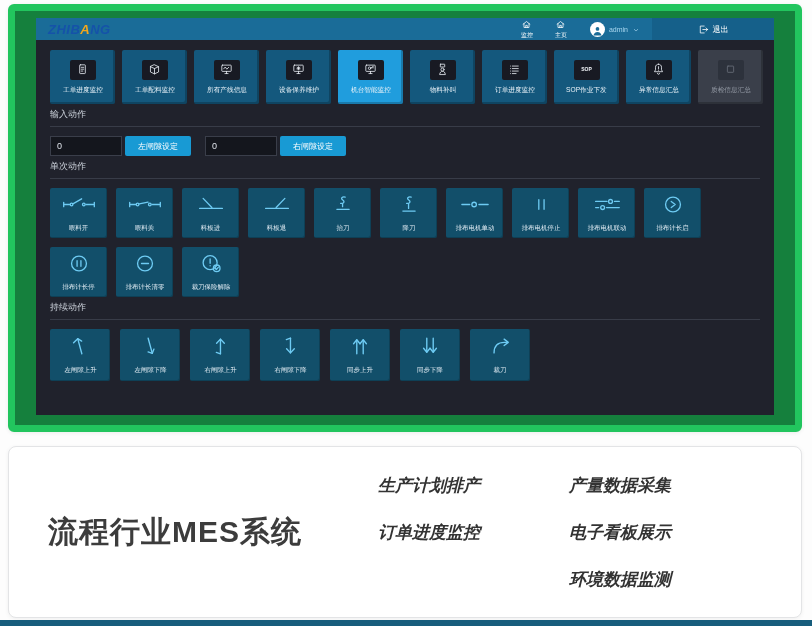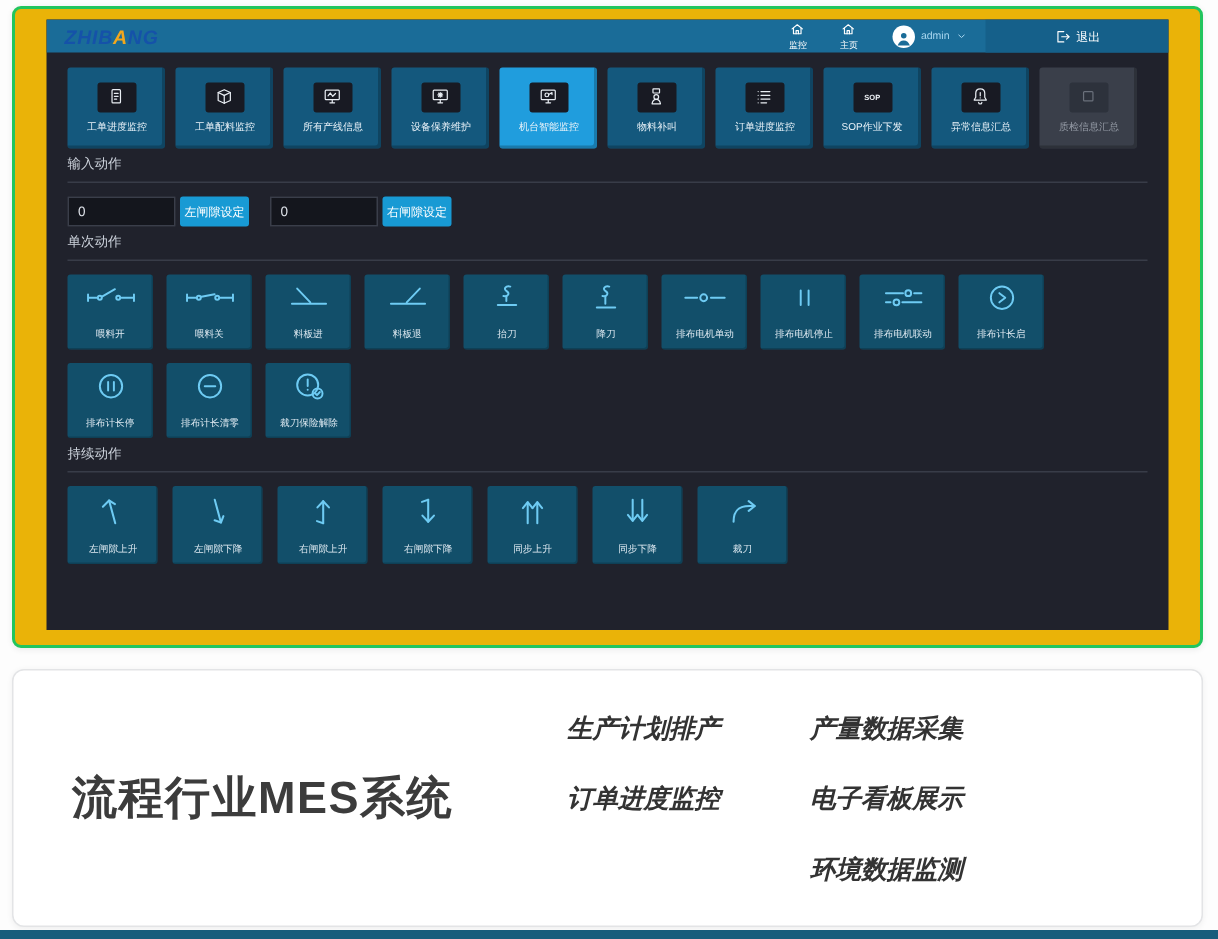--- a/index.html
+++ b/index.html
@@ -1,21 +1,21 @@
 <!DOCTYPE html>
 <html><head>
 <meta charset="utf-8">
 <style>
   * { margin:0; padding:0; box-sizing:border-box; }
   html,body { width:812px; height:626px; }
   body { font-family:"Liberation Sans", sans-serif; background:#fdfdfd; position:relative; overflow:hidden; }
 
   
   .card-top { position:absolute; left:8px; top:4px; width:794px; height:428px;
-    background:#eab308; border:2px solid #22c55e; border-radius:6px;
+    background:#15803d; border:7px solid #22c55e; border-radius:6px;
     box-shadow:0 1px 4px rgba(0,0,0,.07); padding:7px 21px 10px; }
   .app { width:100%; height:100%; background:#20222c; display:flex; flex-direction:column; overflow:hidden; }
 
   .app-header { height:22px; flex:none; background:#1a6c98; display:flex; align-items:center; }
   .logo { margin-left:12px; font-size:13px; font-weight:bold; font-style:italic; letter-spacing:.5px; }
   .logo .lb { color:#1552a9; } .logo .la { color:#f2a71c; }
   .header-right { margin-left:auto; display:flex; align-items:center; height:100%; }
   .nav-item { width:34px; height:100%; display:flex; flex-direction:column; align-items:center; justify-content:center; gap:1px; color:#fff; font-size:6px; cursor:pointer; }
   .nav-item svg { width:11px; height:11px; fill:none; stroke:#fff; stroke-width:1.7; stroke-linecap:round; stroke-linejoin:round; }
   .user-chip { display:flex; align-items:center; gap:4px; padding:0 12px; height:100%; cursor:pointer; }
@@ -39,37 +39,37 @@
   .tile-icon svg { width:15px; height:15px; fill:none; stroke:#e9eef4; stroke-width:1.3; stroke-linecap:round; stroke-linejoin:round; }
   .tile.disabled .tile-icon svg { stroke:#6a707b; }
   .tile-label { font-size:7px; color:#eaf3f9; white-space:nowrap; transform:scale(.95); }
   .tile.disabled .tile-label { color:#959ba6; }
 
   .section-title { margin-top:4px; color:#ccd2db; font-size:9px; padding-bottom:5px; border-bottom:1px solid #383c48; }
 
   .input-row { display:flex; margin-top:9px; }
   .input-group { display:flex; align-items:center; margin-right:14px; }
   .num-input { width:72px; height:20px; background:#14161d; border:1px solid #3a3e4a; color:#dfe3ea; font-size:9px; padding-left:6px; font-family:"Liberation Sans",sans-serif; }
-  .set-btn { width:46px; height:20px; margin-left:3px; background:#189ad4; border:none; border-radius:2px; color:#fff; font-size:8px; cursor:pointer; font-family:"Liberation Sans",sans-serif; }
+  .set-btn { width:66px; height:20px; margin-left:3px; background:#189ad4; border:none; border-radius:2px; color:#fff; font-size:8px; cursor:pointer; font-family:"Liberation Sans",sans-serif; }
 
   .btn-row { display:flex; gap:9px; margin-top:9px; }
   .action-btn { width:57px; height:50px; flex:none; background:#124f6a; border-radius:2px;
     display:flex; flex-direction:column; align-items:center; justify-content:center; gap:4px;
     box-shadow:inset -1px -1px 0 rgba(0,0,0,.18); cursor:pointer; }
   .action-btn svg { fill:none; stroke:#6ecbf3; stroke-width:1.5; stroke-linecap:round; stroke-linejoin:round; }
   .action-label { font-size:7px; color:#dfeaf2; white-space:nowrap; transform:scale(.92); }
   .btn-row.cont { gap:10px; }
   .btn-row.cont .action-btn { width:60px; height:52px; }
 
   
   .card-bottom { position:absolute; left:8px; top:446px; width:794px; height:172px;
     background:#fff; border:1px solid #e3e4e6; border-radius:8px;
     box-shadow:0 1px 4px rgba(0,0,0,.06); display:flex; align-items:center; }
   .promo-title { margin-left:39px; width:330px; font-size:30px; font-weight:900; color:#3c3c3c; letter-spacing:1px; }
-  .features { display:flex; gap:32px; font-size:17px; font-weight:bold; font-style:italic; color:#333; }
+  .features { display:flex; gap:61px; font-size:17px; font-weight:bold; font-style:italic; color:#333; }
   .fcol { display:flex; flex-direction:column; gap:24px; min-width:130px; }
 
   .bottom-strip { position:absolute; left:0; bottom:0; width:812px; height:6px; background:#175d7c; }
 </style>
 </head>
 <body>
 
 <div class="page">
 
   <div class="card-top">

